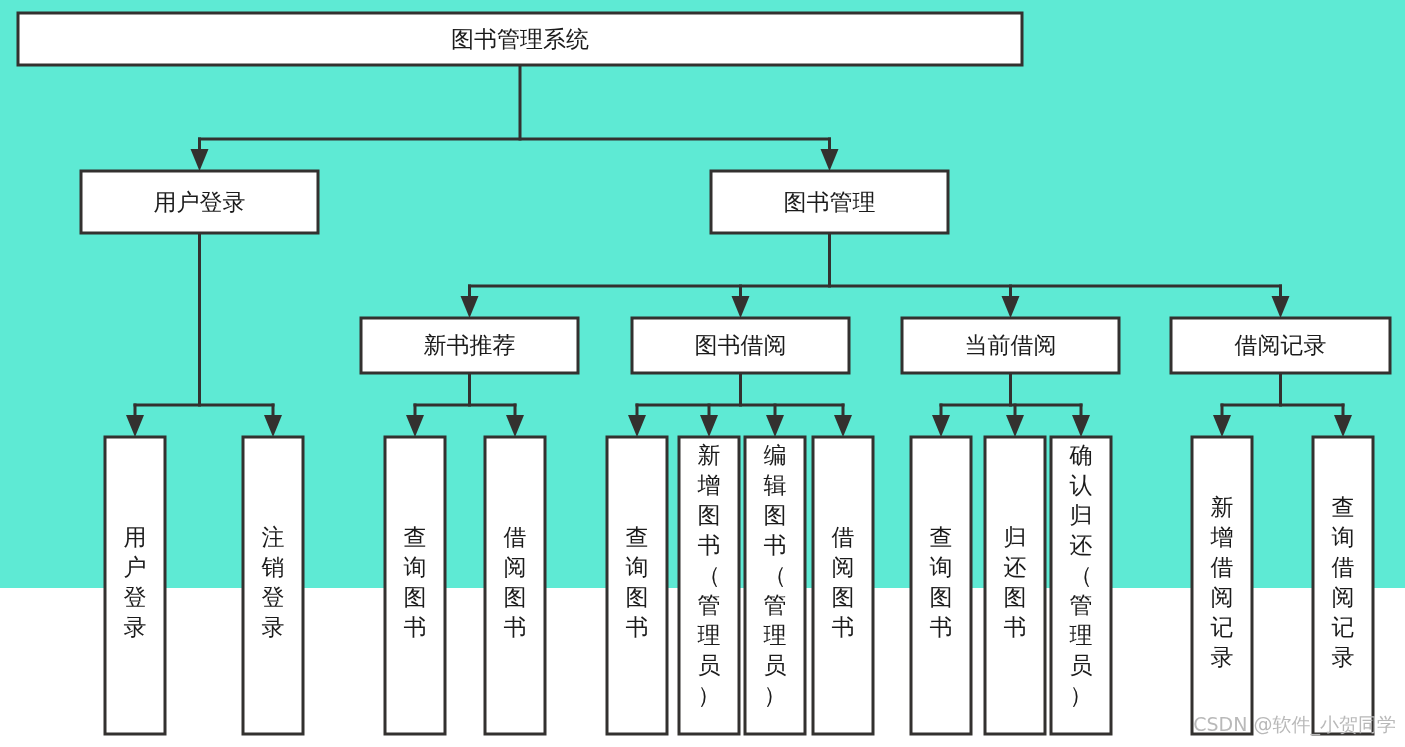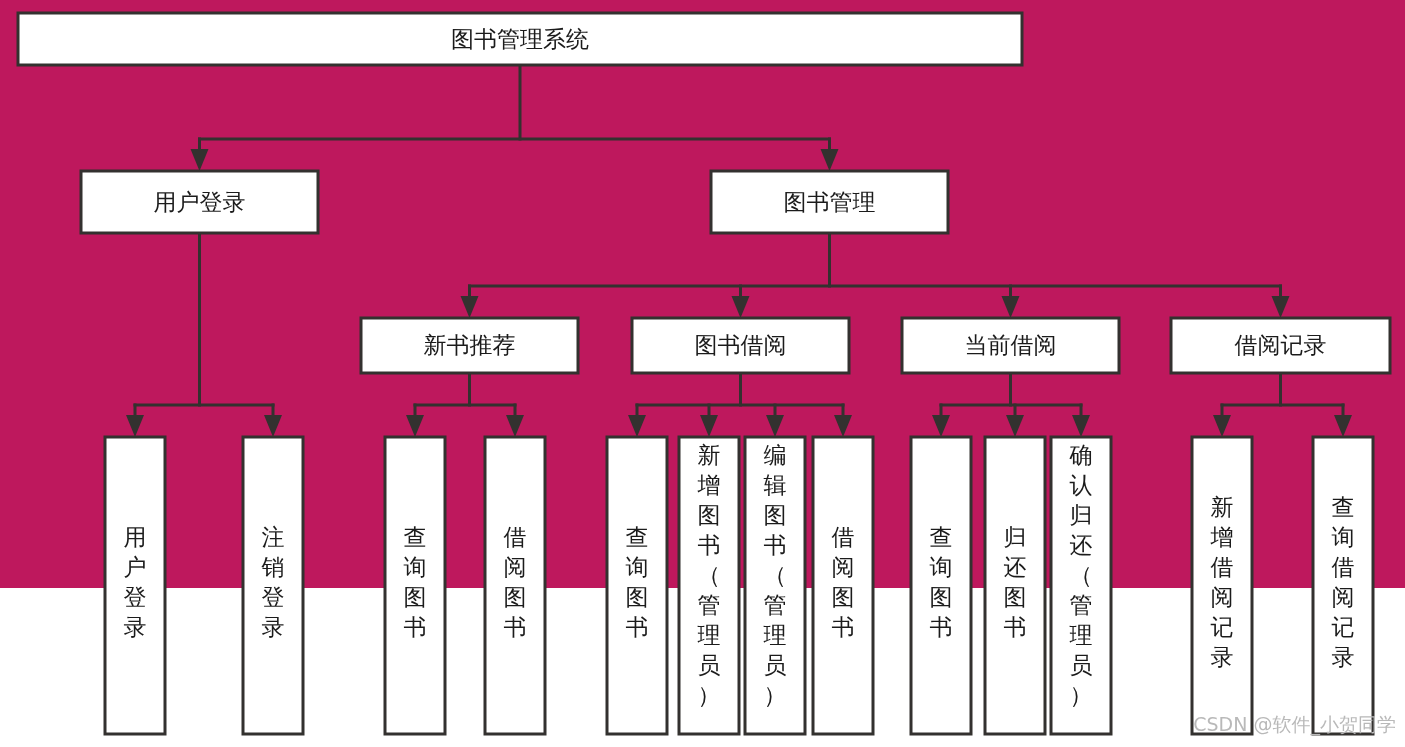--- a/index.html
+++ b/index.html
@@ -11,21 +11,21 @@
   body {
     font-family: "DejaVu Sans", "Liberation Sans", sans-serif;
     width: 1405px;
     height: 747px;
     overflow: hidden;
   }
   #diagram-root {
     position: relative;
     width: 1405px;
     height: 588px;
-    background: #be185d;
+    background: #5eead4;
   }
   svg#tree-svg {
     position: absolute;
     top: 0;
     left: 0;
     width: 1405px;
     height: 747px;
   }
   .node-box {
     fill: #ffffff;

